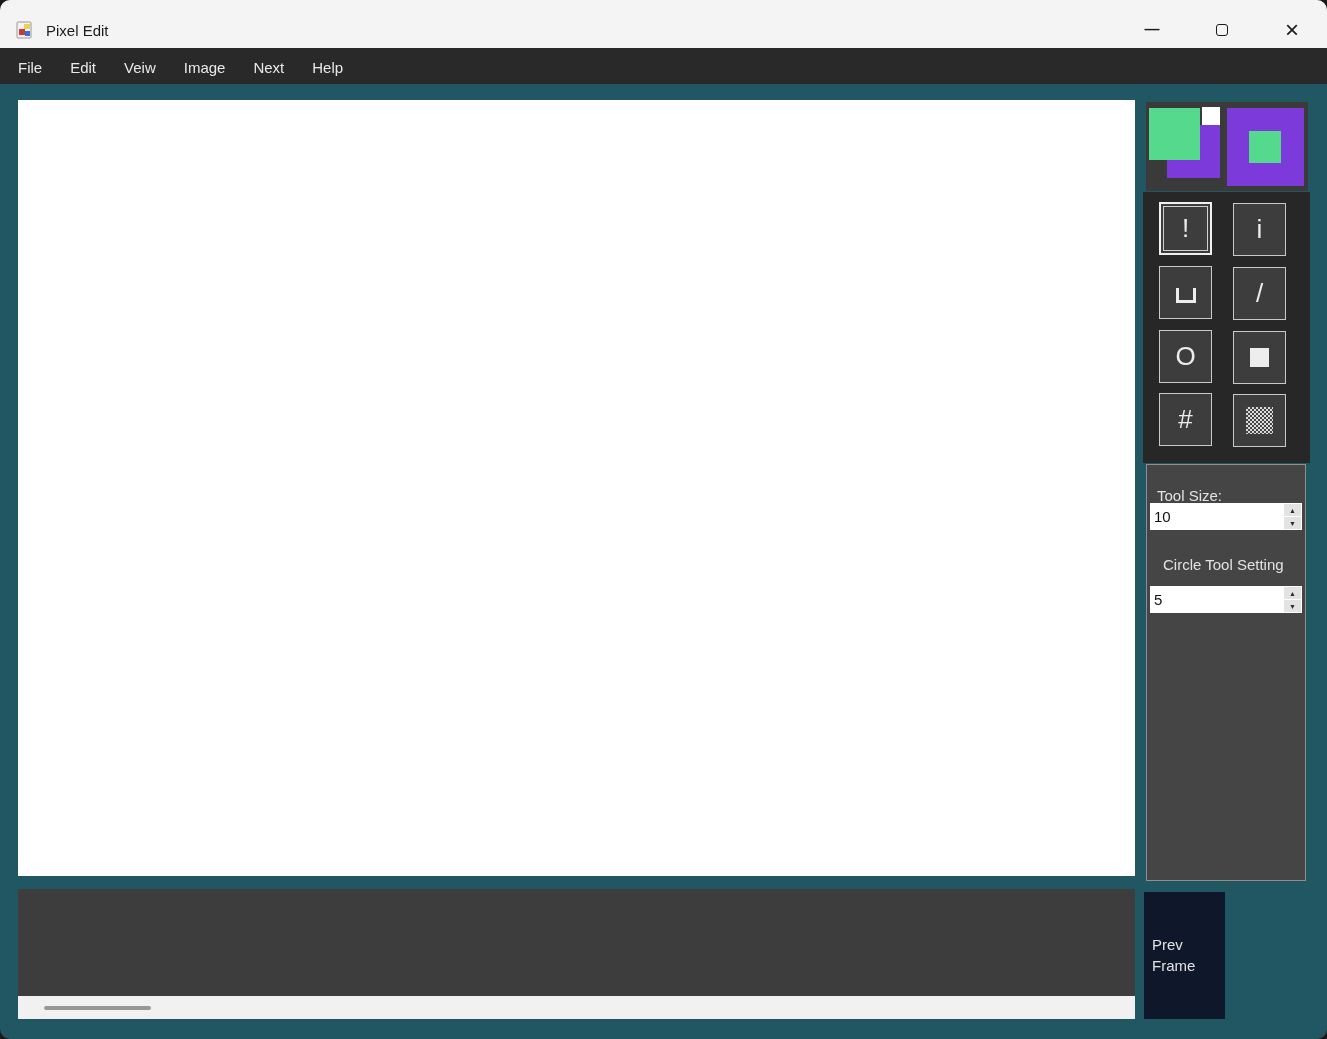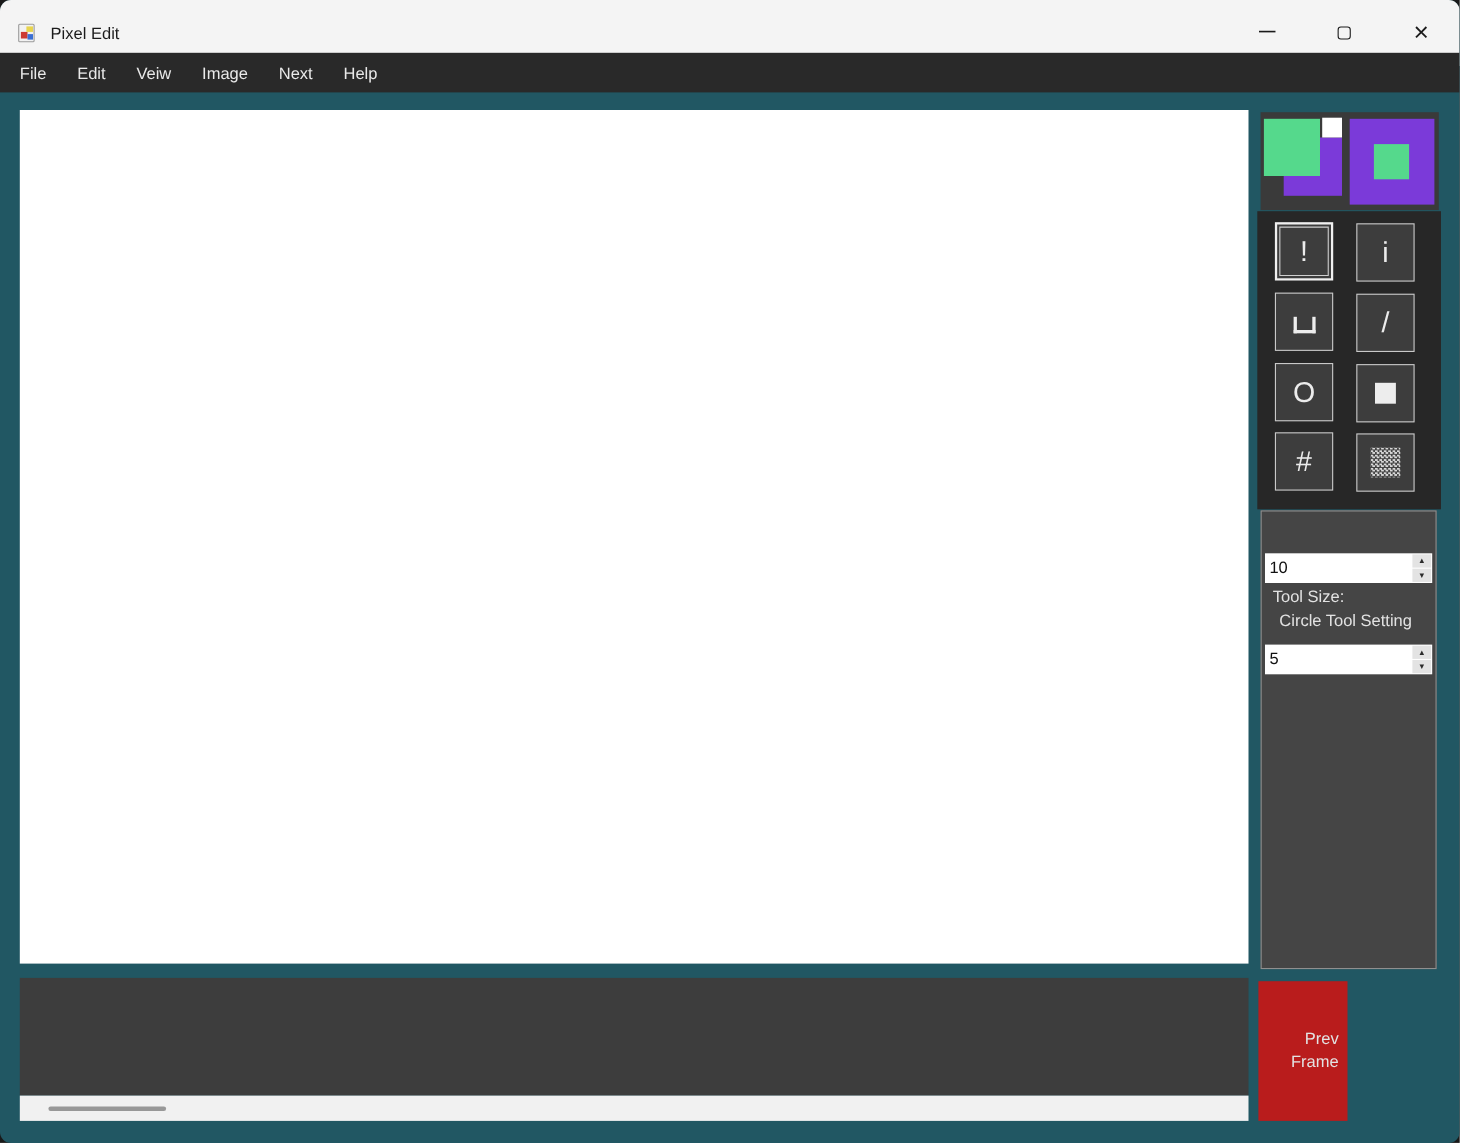--- a/index.html
+++ b/index.html
@@ -64,40 +64,40 @@
   .t7{left:16px;top:201px;} .t8{left:90px;top:202px;}
   .shape-cup { width:20px; height:15px; border:3px solid #ededed; border-top:none; margin-top:5px; }
   .shape-square { width:19px; height:19px; background:#ededed; }
   .shape-dither { width:27px; height:27px; background: repeating-conic-gradient(#d8d8d8 0% 25%, #454545 0% 50%) 0 0 / 4px 4px; }
   
   .settings-panel {
     position:absolute; left:1146px; top:464px; width:160px; height:417px;
     background:#454545; border:1px solid #8f8f8f;
   }
   .set-label { color:#e2e2e2; font-size:15px; position:absolute; left:10px; white-space:nowrap; }
-  .lbl-size { top:22px;margin-top:47px; }
+  .lbl-size { top:22px; }
   .lbl-circle { top:91px; left:16px;text-align:center; }
   .numeric {
     position:absolute; left:3px; width:152px; height:27px;
     background:#ffffff; display:flex; padding:1px;
   }
   .num-size { top:38px;justify-content:space-between; } .num-circle { top:121px; }
   .numeric input {
     flex:1; min-width:0; border:none; outline:none; font-size:15px;
     font-family:inherit; padding:0 3px; color:#111; background:#fff;
   }
   .spinner { width:17px; display:flex; flex-direction:column; gap:1px; }
   .spin-btn {
     flex:1; border:none; background:#e3e3e3; font-size:7px; color:#2b2b2b;
     display:flex; align-items:center; justify-content:center; padding:0; cursor:pointer;
   }
   
   .frame-btn {
-    position:absolute; background:#b91c1c; border:none; color:#e3e3e3;
-    font-size:15px; line-height:1.35; text-align:right; cursor:pointer;
+    position:absolute; background:#0f172a; border:none; color:#e3e3e3;
+    font-size:15px; line-height:1.35; text-align:left; cursor:pointer;
     font-family:inherit; padding:0 8px; white-space:normal;
   }
   .prev { left:1144px; top:892px; width:81px; height:127px; }
   .next { left:1231px; top:892px; width:79px; height:127px; }
 </style>
 </head>
 <body>
 
 <div class="window">
 

